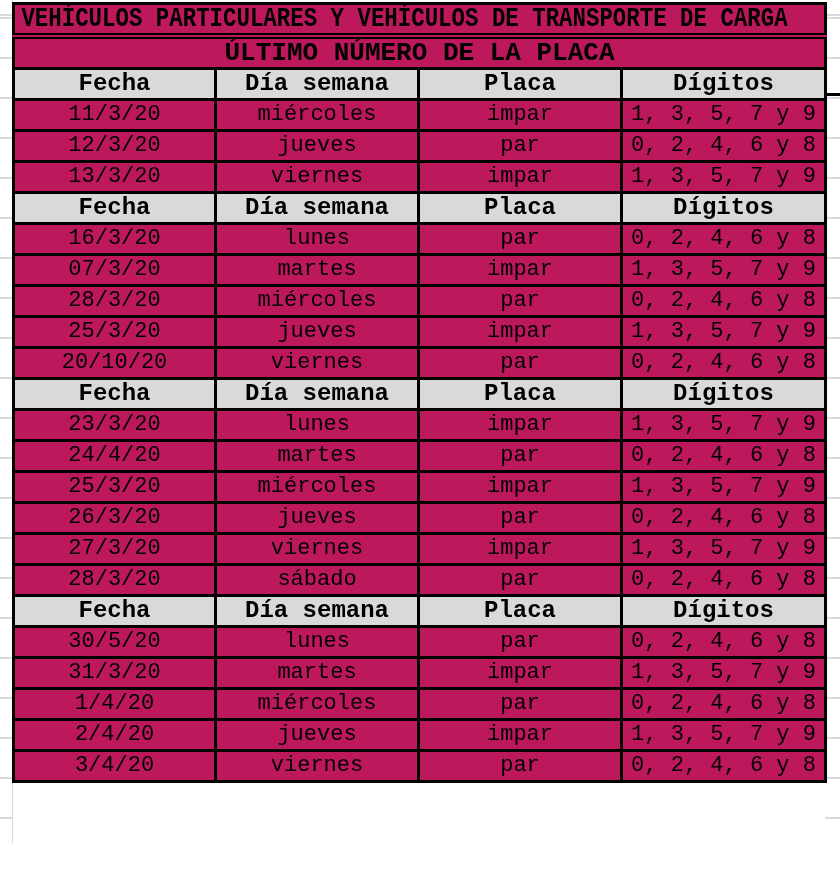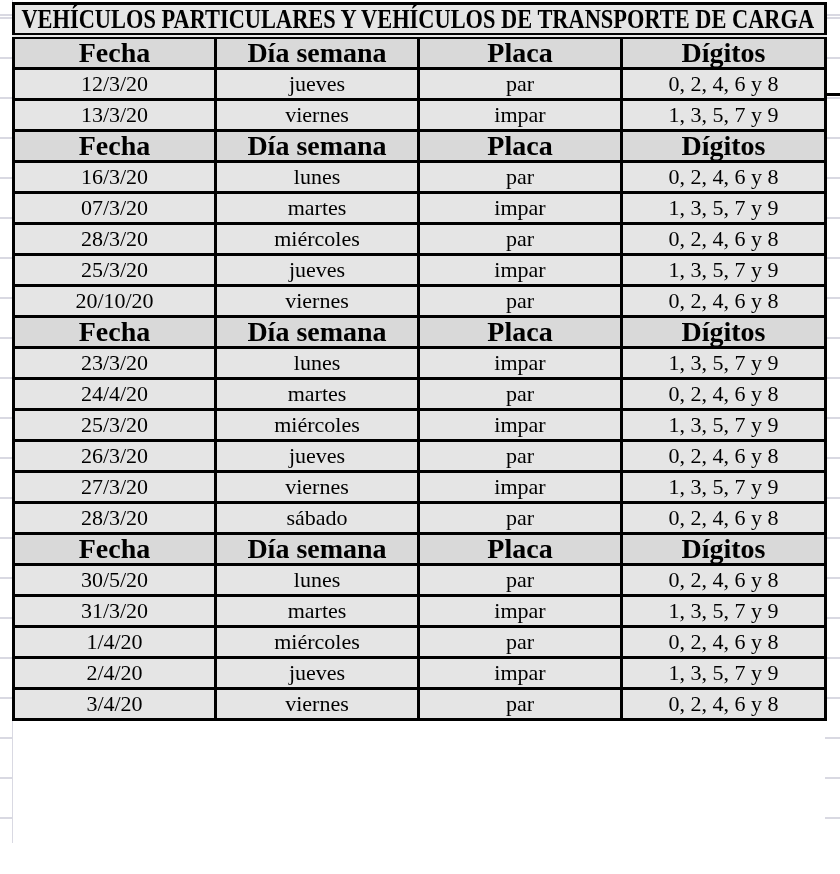--- a/index.html
+++ b/index.html
@@ -12,37 +12,37 @@
     position:absolute;top:0;height:843px;
     background-image:repeating-linear-gradient(to bottom,#d9d9e2 0 2px,transparent 2px 40px);
     background-position:0 17px;
   }
   #left-margin{left:0;width:12px;border-right:1px solid #d9d9e2;}
   #right-margin{left:825px;width:15px;}
   #header-ext-line{position:absolute;left:821px;top:93px;width:19px;height:3px;background:#000;}
   
   table#sched{
     position:absolute;left:12px;top:2px;width:812px;
-    border-collapse:collapse;table-layout:fixed;background:#e5e5e5;
+    border-collapse:collapse;table-layout:fixed;background:#be185d;font-family:Liberation Mono, monospace;
   }
   #sched td{
     border:3px solid #000;height:28px;padding:0;
     text-align:center;vertical-align:middle;
     font-size:22px;line-height:1;overflow:hidden;white-space:nowrap;
   }
   #sched tr.title-row td{
     text-align:left;font-weight:bold;font-size:28px;
     border-bottom:6px double #000;
   }
   #sched tr.title-row td .squeeze{
     display:inline-block;transform:scaleX(0.80);transform-origin:left center;
     padding-left:8px;white-space:nowrap;
   }
   #sched tr.subtitle-row td{font-weight:bold;font-size:26px;}
-  #sched tr.header-row td{font-weight:bold;font-size:28px;background:#d9d9d9;}
+  #sched tr.header-row td{font-weight:bold;font-size:24px;background:#d9d9d9;}
 </style>
 </head>
 <body>
 
 <div id="screen">
 
   <div id="left-margin" class="margin-strip"></div>
   <div id="right-margin" class="margin-strip"></div>
   <div id="header-ext-line"></div>
 
@@ -51,26 +51,35 @@
       <col style="width:202px">
         <col style="width:203px">
         <col style="width:203px">
         <col style="width:204px">
     </colgroup>
     <tbody>
 
       <tr class="title-row">
         <td colspan="4"><span class="squeeze">VEHÍCULOS PARTICULARES Y VEHÍCULOS DE TRANSPORTE DE CARGA</span></td>
       </tr>
-
-      <tr class="header-row">
-        <td>Fecha</td>
-        <td>Día semana</td>
-        <td>Placa</td>
-        <td>Dígitos</td>
+      <tr class="subtitle-row">
+        <td colspan="4"><span>ÚLTIMO NÚMERO DE LA PLACA</span></td>
+      </tr>
+
+      <tr class="header-row">
+        <td>Fecha</td>
+        <td>Día semana</td>
+        <td>Placa</td>
+        <td>Dígitos</td>
+      </tr>
+      <tr>
+        <td>11/3/20</td>
+        <td>miércoles</td>
+        <td>impar</td>
+        <td>1, 3, 5, 7 y 9</td>
       </tr>
       <tr>
         <td>12/3/20</td>
         <td>jueves</td>
         <td>par</td>
         <td>0, 2, 4, 6 y 8</td>
       </tr>
       <tr>
         <td>13/3/20</td>
         <td>viernes</td>

